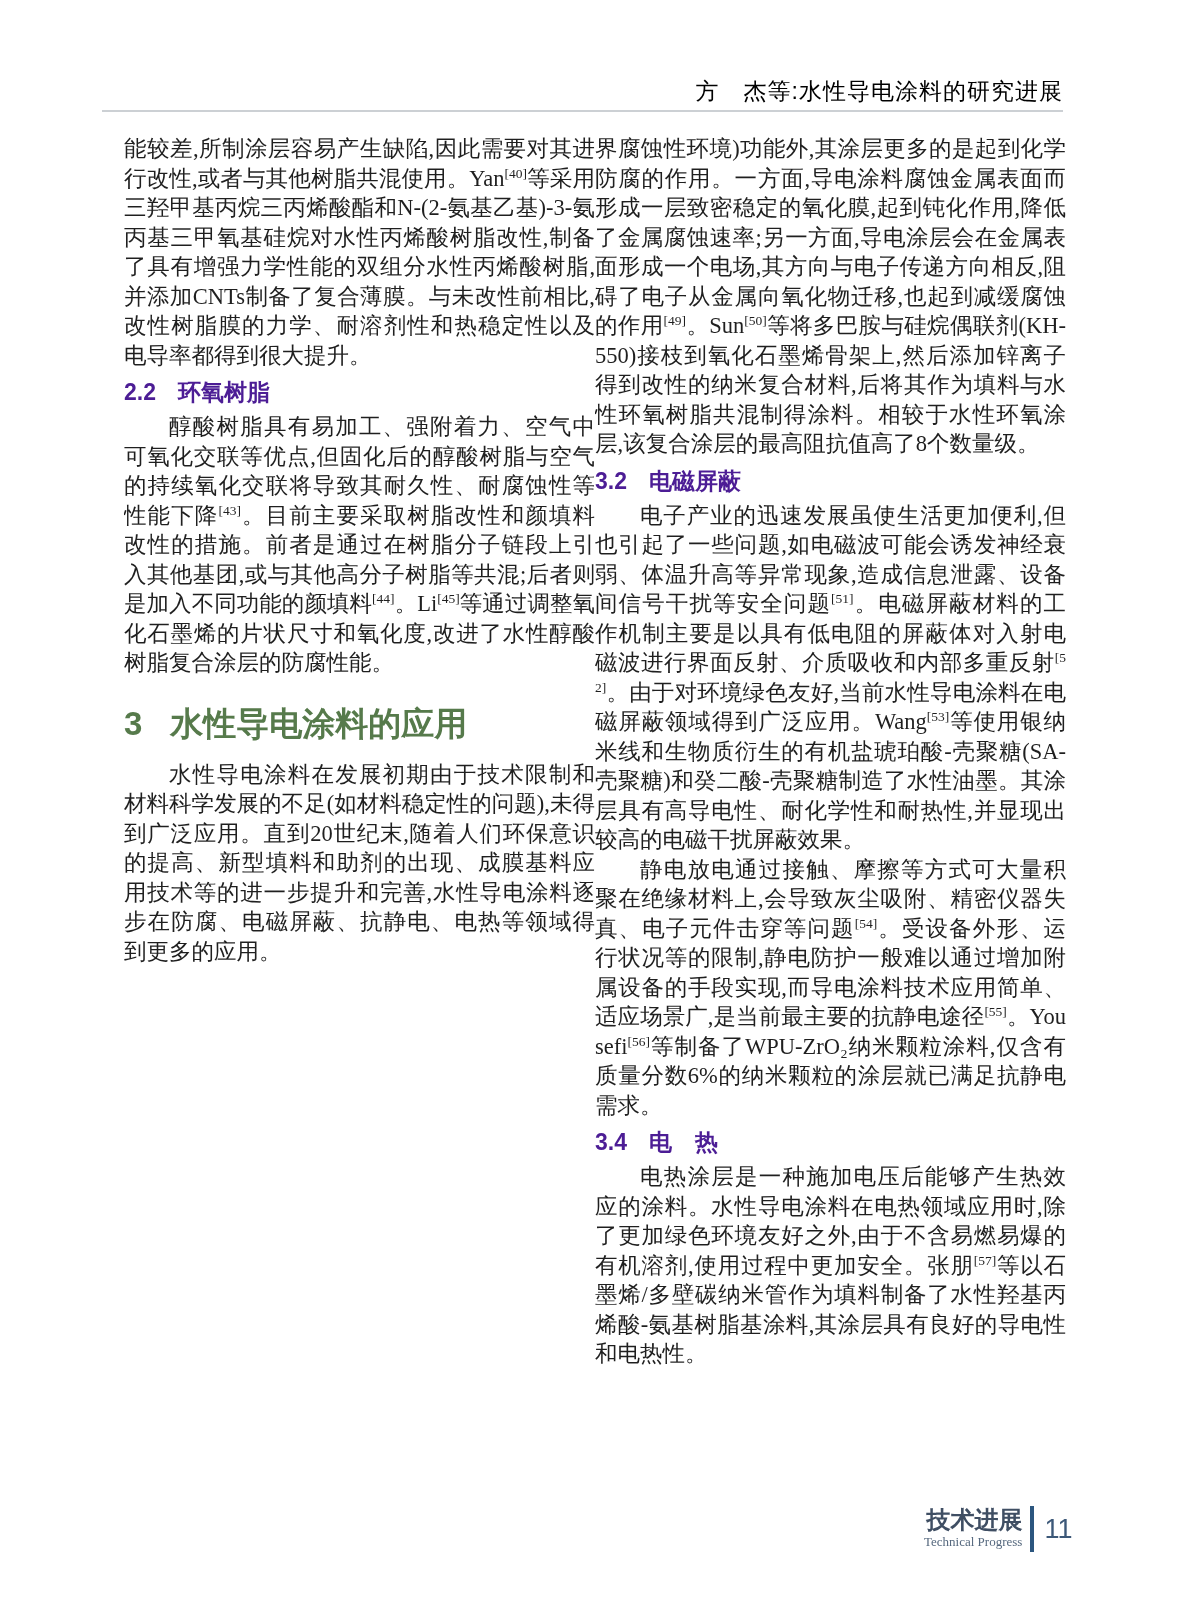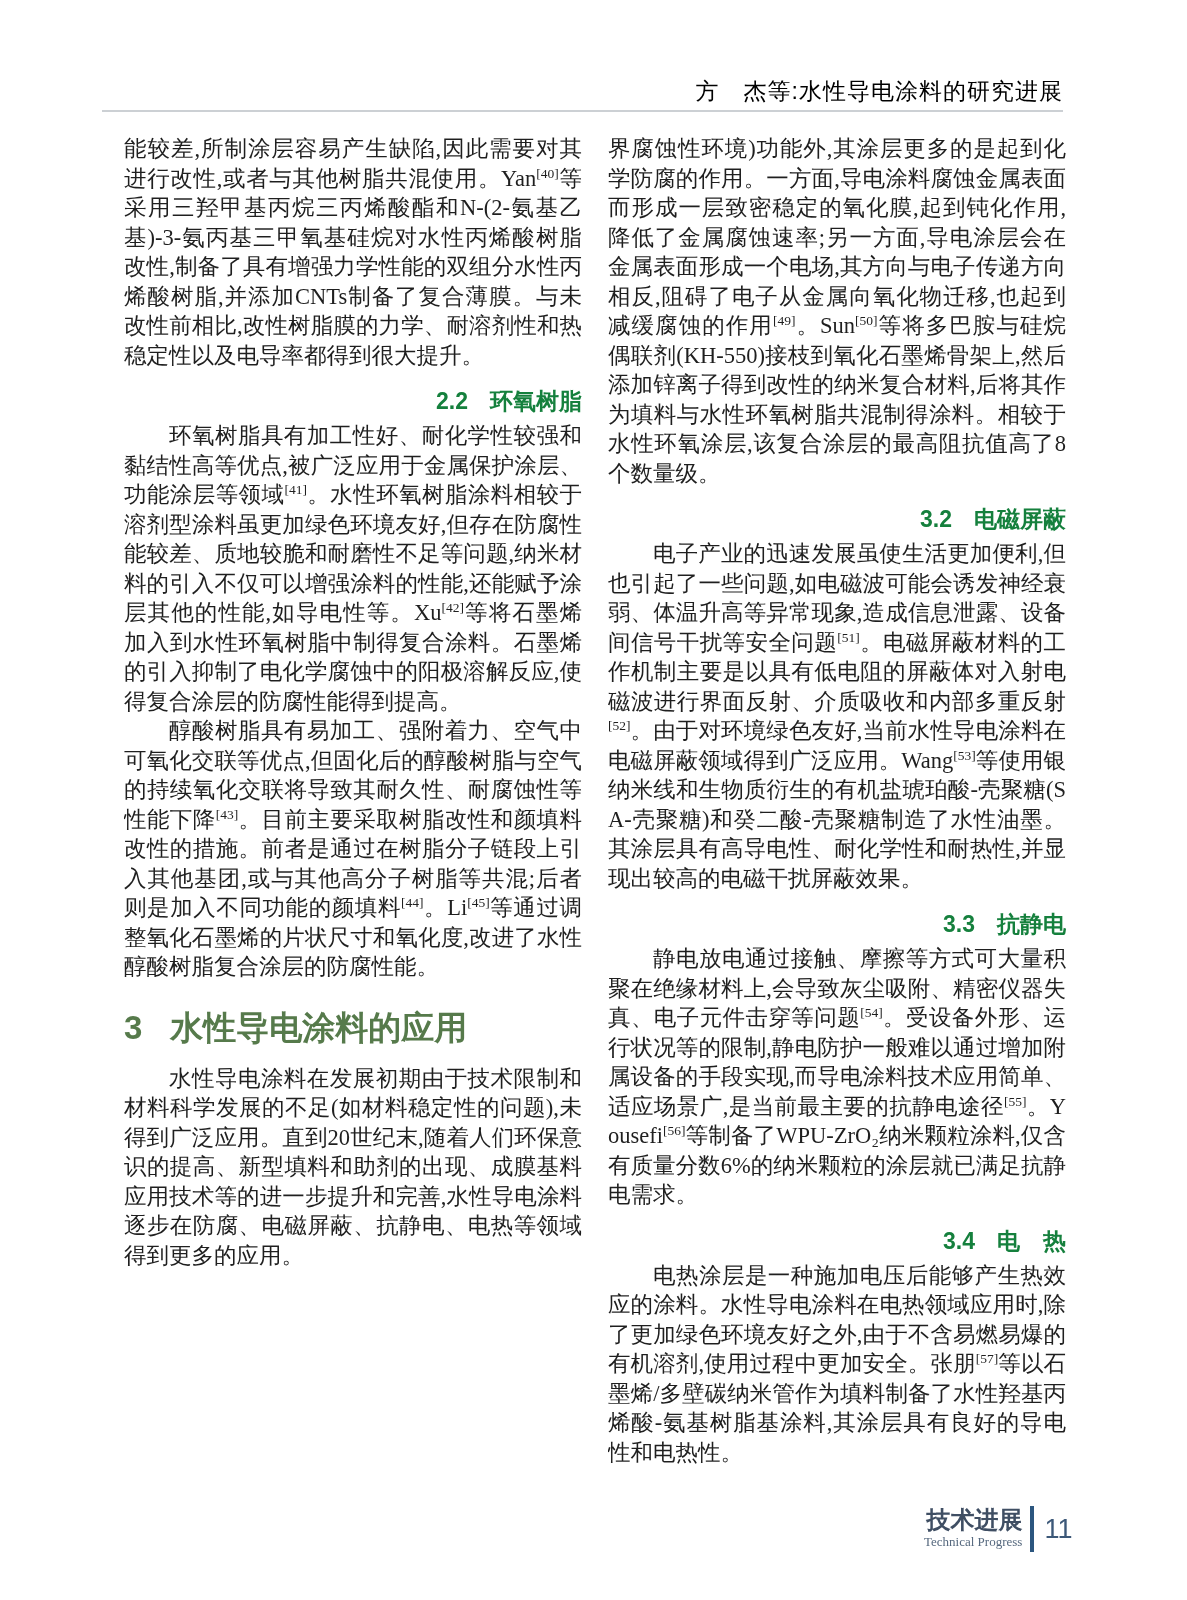--- a/index.html
+++ b/index.html
@@ -13,32 +13,32 @@
     position:absolute;top:76px;left:102px;width:961px;text-align:right;
     font-family:"Liberation Sans","DejaVu Sans",sans-serif;
     font-size:23px;color:#000000;letter-spacing:1px;
   }
   .header-rule{
     position:absolute;top:110px;left:102px;width:961px;height:2px;background:#ccd0d4;
   }
   
   .columns{
     position:absolute;top:134px;left:124px;width:942px;height:1380px;
-    display:grid;grid-template-columns:1fr 1fr;column-gap:26px;overflow:hidden;
+    display:grid;grid-template-columns:1fr 1fr;overflow:hidden;
   }
   .col{overflow:hidden;}
   p.par{
     margin:0;font-size:22.5px;line-height:29.5px;text-align:justify;
     text-justify:inter-ideograph;color:#1f1f1f;word-break:break-all;
   }
   p.par.indent{text-indent:2em;}
   p.par sup{font-size:0.60em;line-height:0;vertical-align:super;}
   .h2{
     font-family:"Liberation Sans","DejaVu Sans",sans-serif;
-    font-size:23px;font-weight:bold;color:#15803d;margin:16px 0 5px 0;line-height:30px;text-align:right;
+    font-size:23px;font-weight:bold;color:#4c1d95;margin:7px 0 5px 0;line-height:30px;
   }
   .h2 .num{margin-right:22px;}
   .h1{
     font-family:"Liberation Sans","DejaVu Sans",sans-serif;
     font-size:33px;font-weight:bold;color:#567a4b;margin:26px 0 16px 0;line-height:40px;
   }
   .h1 .num{margin-right:28px;}
   
   .footer{
     position:absolute;top:1506px;left:924px;display:flex;align-items:center;justify-content:flex-end;
@@ -65,30 +65,28 @@
 
   <div class="running-header">
     <span>方　杰等:水性导电涂料的研究进展</span>
   </div>
   <div class="header-rule"></div>
 
   <div class="columns">
     <div class="col" id="left_column">
         <p class="par">能较差,所制涂层容易产生缺陷,因此需要对其进行改性,或者与其他树脂共混使用。Yan<sup>[40]</sup>等采用三羟甲基丙烷三丙烯酸酯和N-(2-氨基乙基)-3-氨丙基三甲氧基硅烷对水性丙烯酸树脂改性,制备了具有增强力学性能的双组分水性丙烯酸树脂,并添加CNTs制备了复合薄膜。与未改性前相比,改性树脂膜的力学、耐溶剂性和热稳定性以及电导率都得到很大提升。</p>
         <div class="h2"><span class="num">2.2</span><span>环氧树脂</span></div>
-        <p class="par indent">环氧树脂具有加工性好、耐化学性较强和黏结性高等优点,被广泛应用于金属保护涂层、功能涂层等领域<sup>[41]</sup>。水性环氧树脂涂料相较于溶剂型涂料虽更加绿色环境友好,但存在防腐性能较差、质地较脆和耐磨性不足等问题,纳米材料的引入不仅可以增强涂料的性能,还能赋予涂层其他的性能,如导电性等。Xu<sup>[42]</sup>等将石墨烯加入到水性环氧树脂中制得复合涂料。石墨烯的引入抑制了电化学腐蚀中的阳极溶解反应,使得复合涂层的防腐性能得到提高。</p>
         <p class="par indent">醇酸树脂具有易加工、强附着力、空气中可氧化交联等优点,但固化后的醇酸树脂与空气的持续氧化交联将导致其耐久性、耐腐蚀性等性能下降<sup>[43]</sup>。目前主要采取树脂改性和颜填料改性的措施。前者是通过在树脂分子链段上引入其他基团,或与其他高分子树脂等共混;后者则是加入不同功能的颜填料<sup>[44]</sup>。Li<sup>[45]</sup>等通过调整氧化石墨烯的片状尺寸和氧化度,改进了水性醇酸树脂复合涂层的防腐性能。</p>
         <div class="h1"><span class="num">3</span><span>水性导电涂料的应用</span></div>
         <p class="par indent">水性导电涂料在发展初期由于技术限制和材料科学发展的不足(如材料稳定性的问题),未得到广泛应用。直到20世纪末,随着人们环保意识的提高、新型填料和助剂的出现、成膜基料应用技术等的进一步提升和完善,水性导电涂料逐步在防腐、电磁屏蔽、抗静电、电热等领域得到更多的应用。</p>
       </div>
     <div class="col" id="right_column">
         <p class="par">界腐蚀性环境)功能外,其涂层更多的是起到化学防腐的作用。一方面,导电涂料腐蚀金属表面而形成一层致密稳定的氧化膜,起到钝化作用,降低了金属腐蚀速率;另一方面,导电涂层会在金属表面形成一个电场,其方向与电子传递方向相反,阻碍了电子从金属向氧化物迁移,也起到减缓腐蚀的作用<sup>[49]</sup>。Sun<sup>[50]</sup>等将多巴胺与硅烷偶联剂(KH-550)接枝到氧化石墨烯骨架上,然后添加锌离子得到改性的纳米复合材料,后将其作为填料与水性环氧树脂共混制得涂料。相较于水性环氧涂层,该复合涂层的最高阻抗值高了8个数量级。</p>
         <div class="h2"><span class="num">3.2</span><span>电磁屏蔽</span></div>
         <p class="par indent">电子产业的迅速发展虽使生活更加便利,但也引起了一些问题,如电磁波可能会诱发神经衰弱、体温升高等异常现象,造成信息泄露、设备间信号干扰等安全问题<sup>[51]</sup>。电磁屏蔽材料的工作机制主要是以具有低电阻的屏蔽体对入射电磁波进行界面反射、介质吸收和内部多重反射<sup>[52]</sup>。由于对环境绿色友好,当前水性导电涂料在电磁屏蔽领域得到广泛应用。Wang<sup>[53]</sup>等使用银纳米线和生物质衍生的有机盐琥珀酸-壳聚糖(SA-壳聚糖)和癸二酸-壳聚糖制造了水性油墨。其涂层具有高导电性、耐化学性和耐热性,并显现出较高的电磁干扰屏蔽效果。</p>
-        <div class="h2"><span class="num">3.3</span><span>抗静电</span></div>
         <p class="par indent">静电放电通过接触、摩擦等方式可大量积聚在绝缘材料上,会导致灰尘吸附、精密仪器失真、电子元件击穿等问题<sup>[54]</sup>。受设备外形、运行状况等的限制,静电防护一般难以通过增加附属设备的手段实现,而导电涂料技术应用简单、适应场景广,是当前最主要的抗静电途径<sup>[55]</sup>。Yousefi<sup>[56]</sup>等制备了WPU-ZrO₂纳米颗粒涂料,仅含有质量分数6%的纳米颗粒的涂层就已满足抗静电需求。</p>
         <div class="h2"><span class="num">3.4</span><span>电　热</span></div>
         <p class="par indent">电热涂层是一种施加电压后能够产生热效应的涂料。水性导电涂料在电热领域应用时,除了更加绿色环境友好之外,由于不含易燃易爆的有机溶剂,使用过程中更加安全。张朋<sup>[57]</sup>等以石墨烯/多壁碳纳米管作为填料制备了水性羟基丙烯酸-氨基树脂基涂料,其涂层具有良好的导电性和电热性。</p>
       </div>
   </div>
 
   <div class="footer">
     <div class="footer-section">
       <div class="footer-cn">技术进展</div>
       <div class="footer-en">Technical Progress</div>

